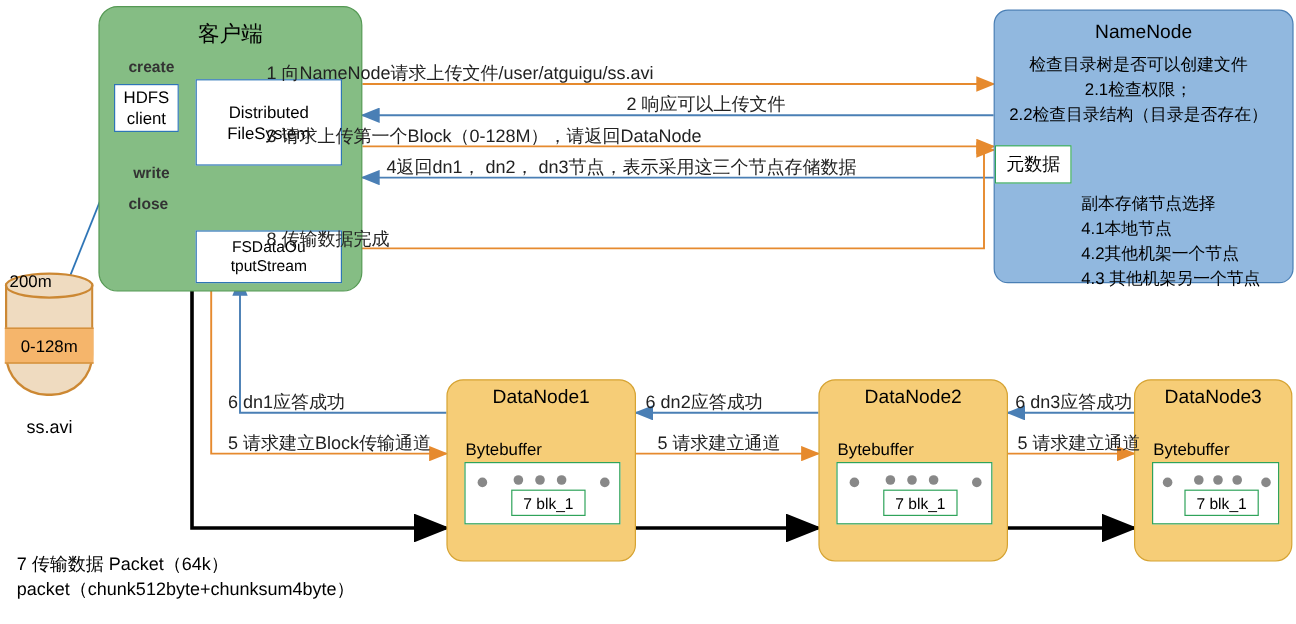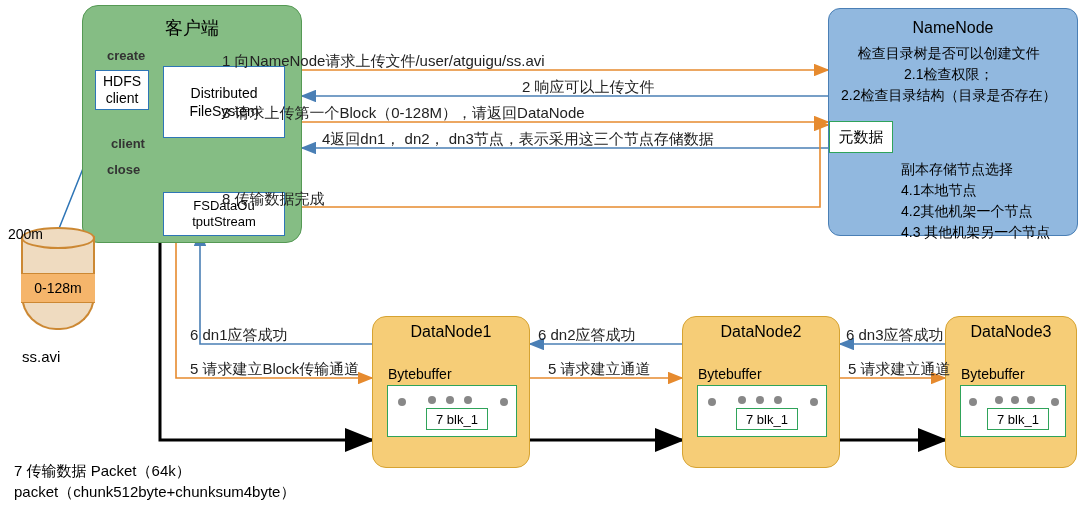--- a/index.html
+++ b/index.html
@@ -9,21 +9,21 @@
 .client-title{position:absolute;left:0;top:10px;width:100%;text-align:center;font-size:18px;}
 .lbl{position:absolute;font-size:13px;color:#333;font-weight:bold;}
 .inner{position:absolute;background:#fff;border:1px solid #2e75b6;box-sizing:border-box;font-size:14px;display:flex;align-items:center;justify-content:center;text-align:center;}
 .hdfs{left:12px;top:64px;width:54px;height:40px;line-height:1.2;}
 .dfs{left:80px;top:60px;width:122px;height:72px;line-height:1.3;}
 .fsout{left:80px;top:186px;width:122px;height:44px;line-height:1.25;font-size:13px;}
 .namenode{left:828px;top:8px;width:250px;height:228px;background:#91b8df;border:1px solid #4a7fb5;border-radius:12px;}
 .nn-title{position:absolute;left:0;top:10px;width:100%;text-align:center;font-size:16px;}
 .nn-text{position:absolute;font-size:14px;line-height:1.5;}
 .meta{position:absolute;left:0px;top:112px;width:62px;height:30px;background:#fff;border:1px solid #2fa35a;font-size:15px;display:flex;align-items:center;justify-content:center;}
-.disk{position:absolute;left:21px;top:227px;width:72px;height:110px;}
+.disk{position:absolute;left:4px;top:227px;width:72px;height:110px;}
 .disk .top{width:70px;height:18px;border:2px solid #cc8833;border-radius:50%;background:#efdbc0;position:absolute;top:0;left:0;}
 .disk .body{width:70px;height:92px;border-left:2px solid #cc8833;border-right:2px solid #cc8833;border-bottom:2px solid #cc8833;border-radius:0 0 35px 35px;position:absolute;top:9px;left:0;background:#efdbc0;}
 .disk .mid{position:absolute;top:46px;left:0;width:74px;height:28px;background:#f5b56b;border-top:1px solid #cc8833;border-bottom:1px solid #cc8833;font-size:14px;display:flex;align-items:center;justify-content:center;}
 .disk-200{position:absolute;left:8px;top:226px;font-size:14px;}
 .disk-name{position:absolute;left:22px;top:348px;font-size:15px;}
 .dn{position:absolute;width:156px;height:150px;background:#f6cd77;border:1px solid #d6a332;border-radius:14px;}
 .dn-title{position:absolute;top:6px;left:0;width:100%;text-align:center;font-size:16px;}
 .bb{position:absolute;left:14px;top:68px;width:128px;height:50px;background:#fff;border:1px solid #2fa35a;}
 .bb-title{position:absolute;top:-20px;left:0;font-size:14px;}
 .dot{position:absolute;width:8px;height:8px;border-radius:50%;background:#888;}
@@ -80,21 +80,21 @@
   <line x1="840" y1="440" x2="945" y2="440" stroke="#000" stroke-width="3" marker-end="url(#ak)"></line>
 
   <line x1="422" y1="422" x2="436" y2="444" stroke="#2fa35a" stroke-width="1.4" marker-end="url(#ag)"></line>
   <line x1="732" y1="422" x2="746" y2="444" stroke="#2fa35a" stroke-width="1.4" marker-end="url(#ag)"></line>
   <line x1="995" y1="422" x2="1009" y2="444" stroke="#2fa35a" stroke-width="1.4" marker-end="url(#ag)"></line>
 </svg>
 
 <div class="box client">
   <div class="client-title">客户端</div>
   <span class="lbl" style="left:24px;top:42px;">create</span>
-  <span class="lbl" style="left:28px;top:130px;">client</span>
+  <span class="lbl" style="left:28px;top:130px;">write</span>
   <span class="lbl" style="left:24px;top:156px;">close</span>
   <div class="inner hdfs">HDFS client</div>
   <div class="inner fsout">FSDataOu tputStream</div>
   <div class="inner dfs">Distributed FileSystem</div>
 </div>
 
 <div class="disk">
   <div class="body"></div>
       <div class="top"></div>
   <div class="mid">0-128m</div>

